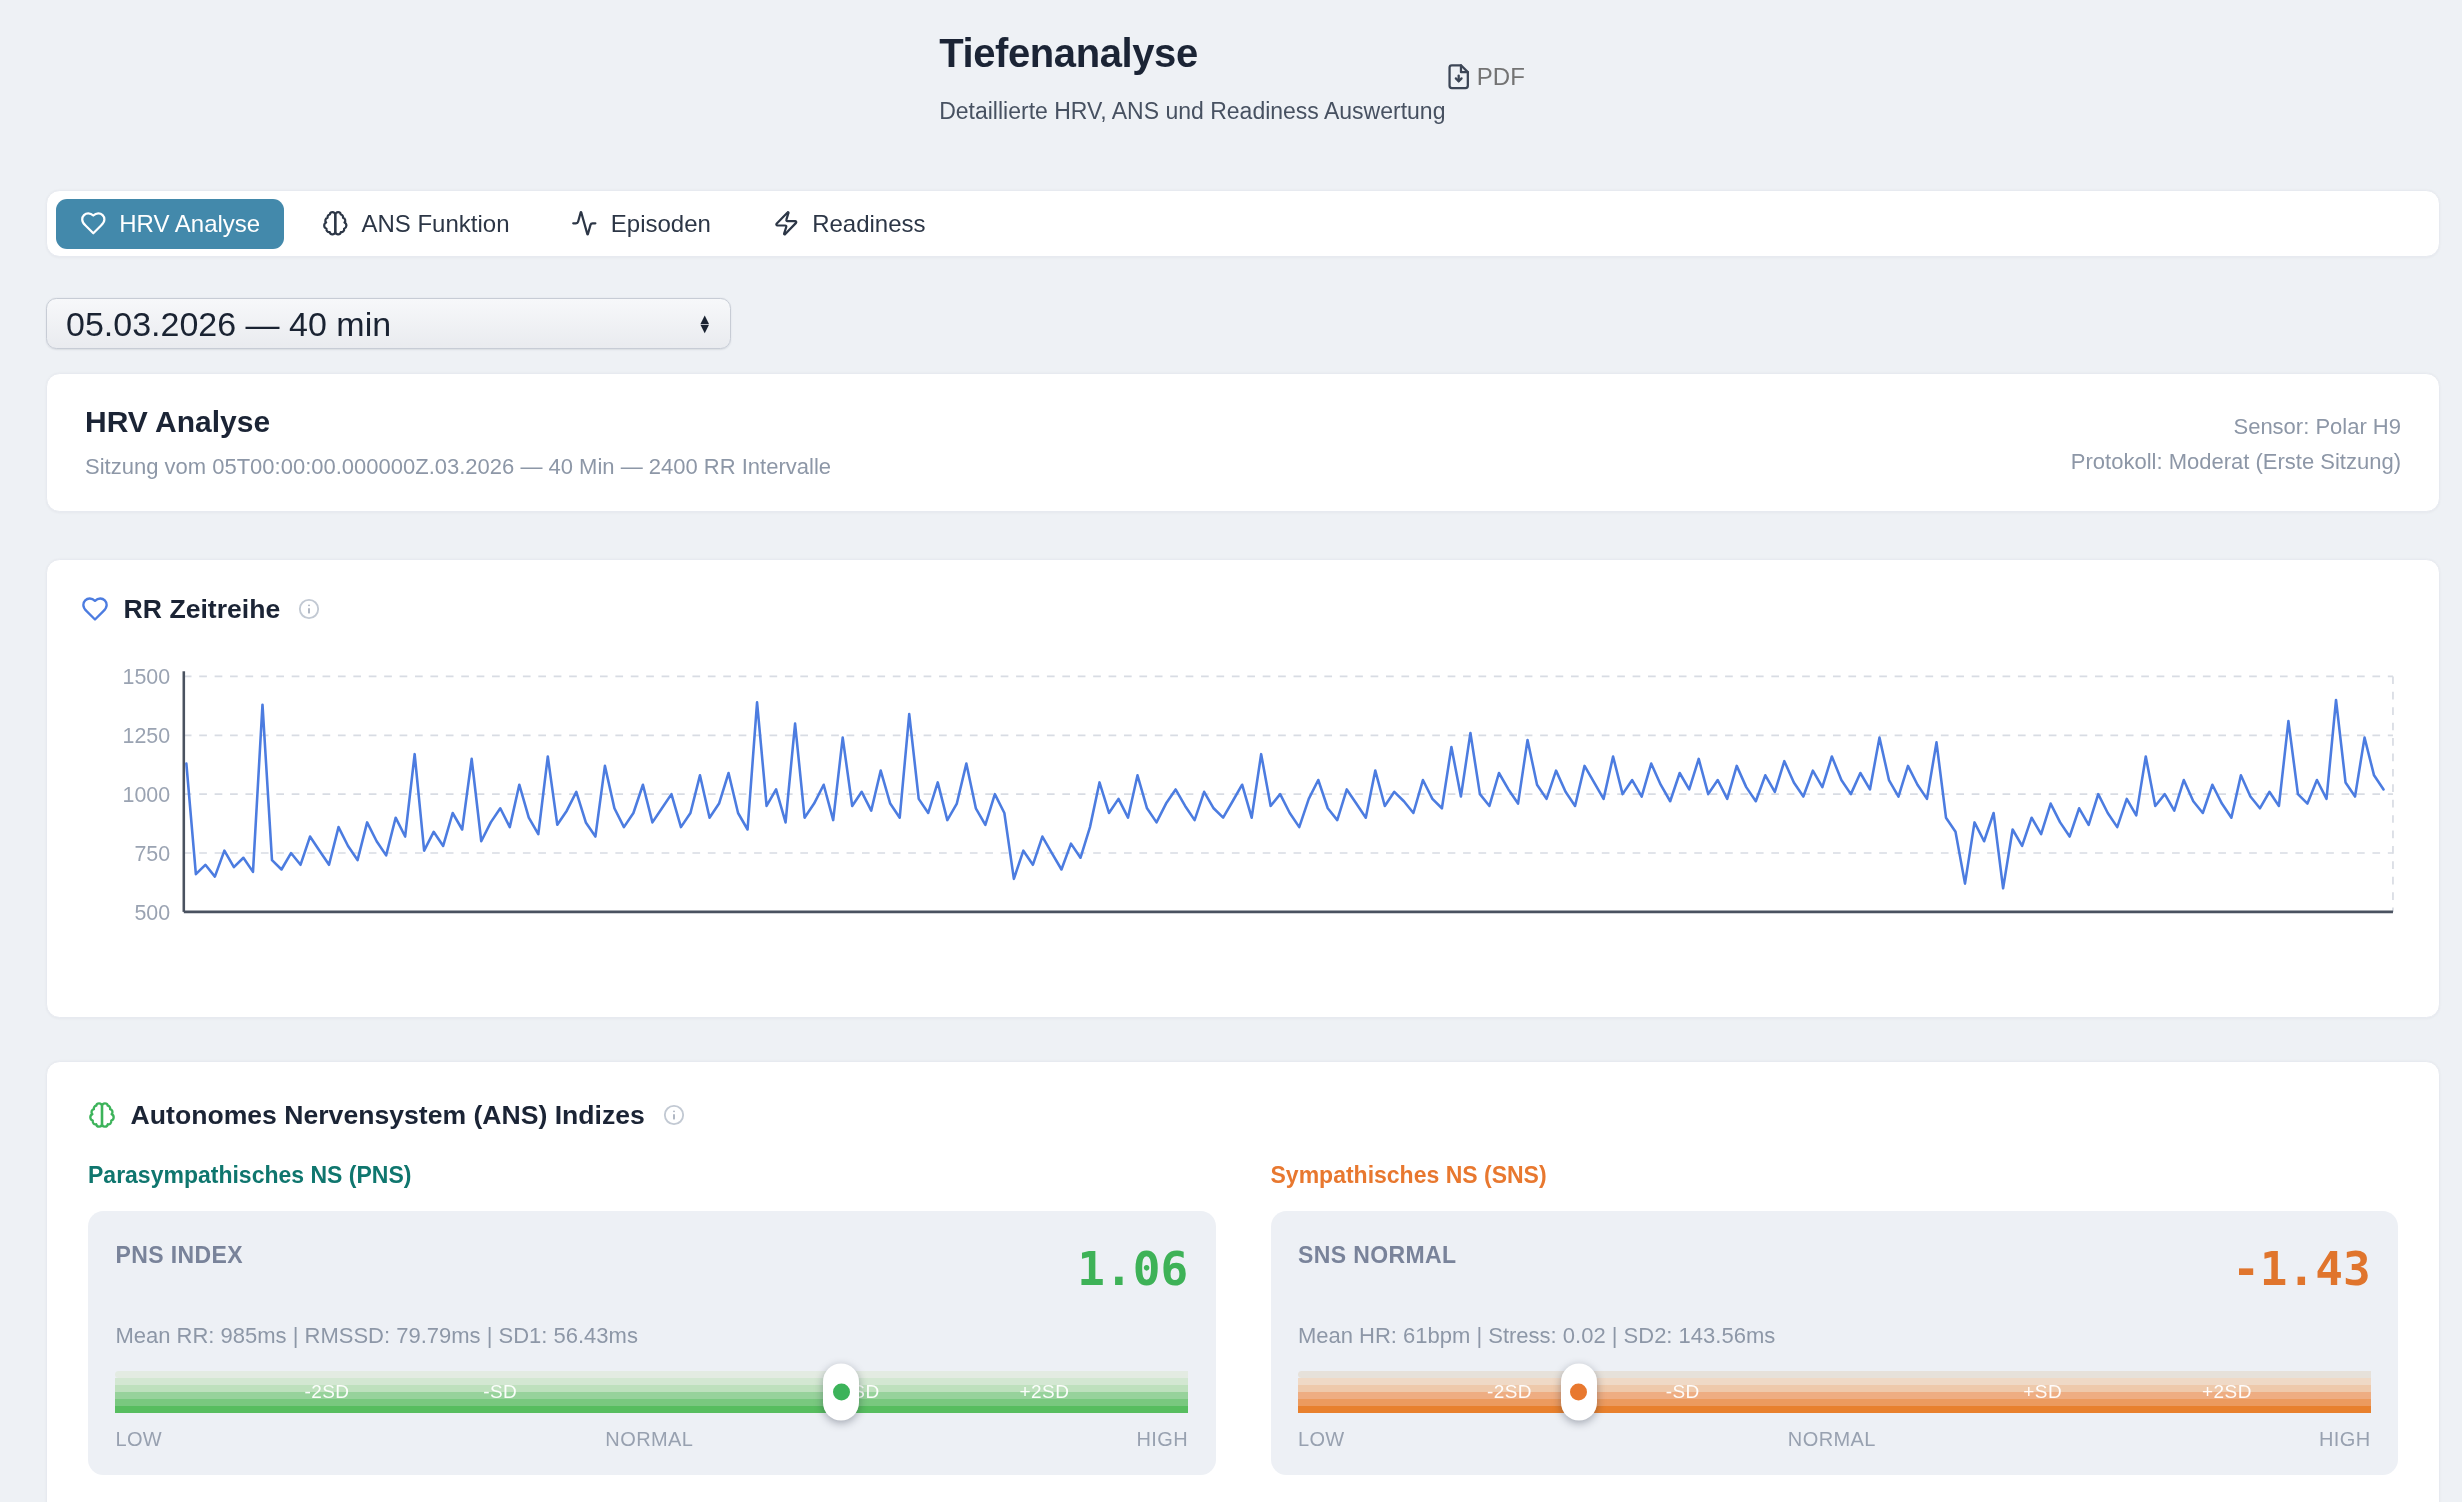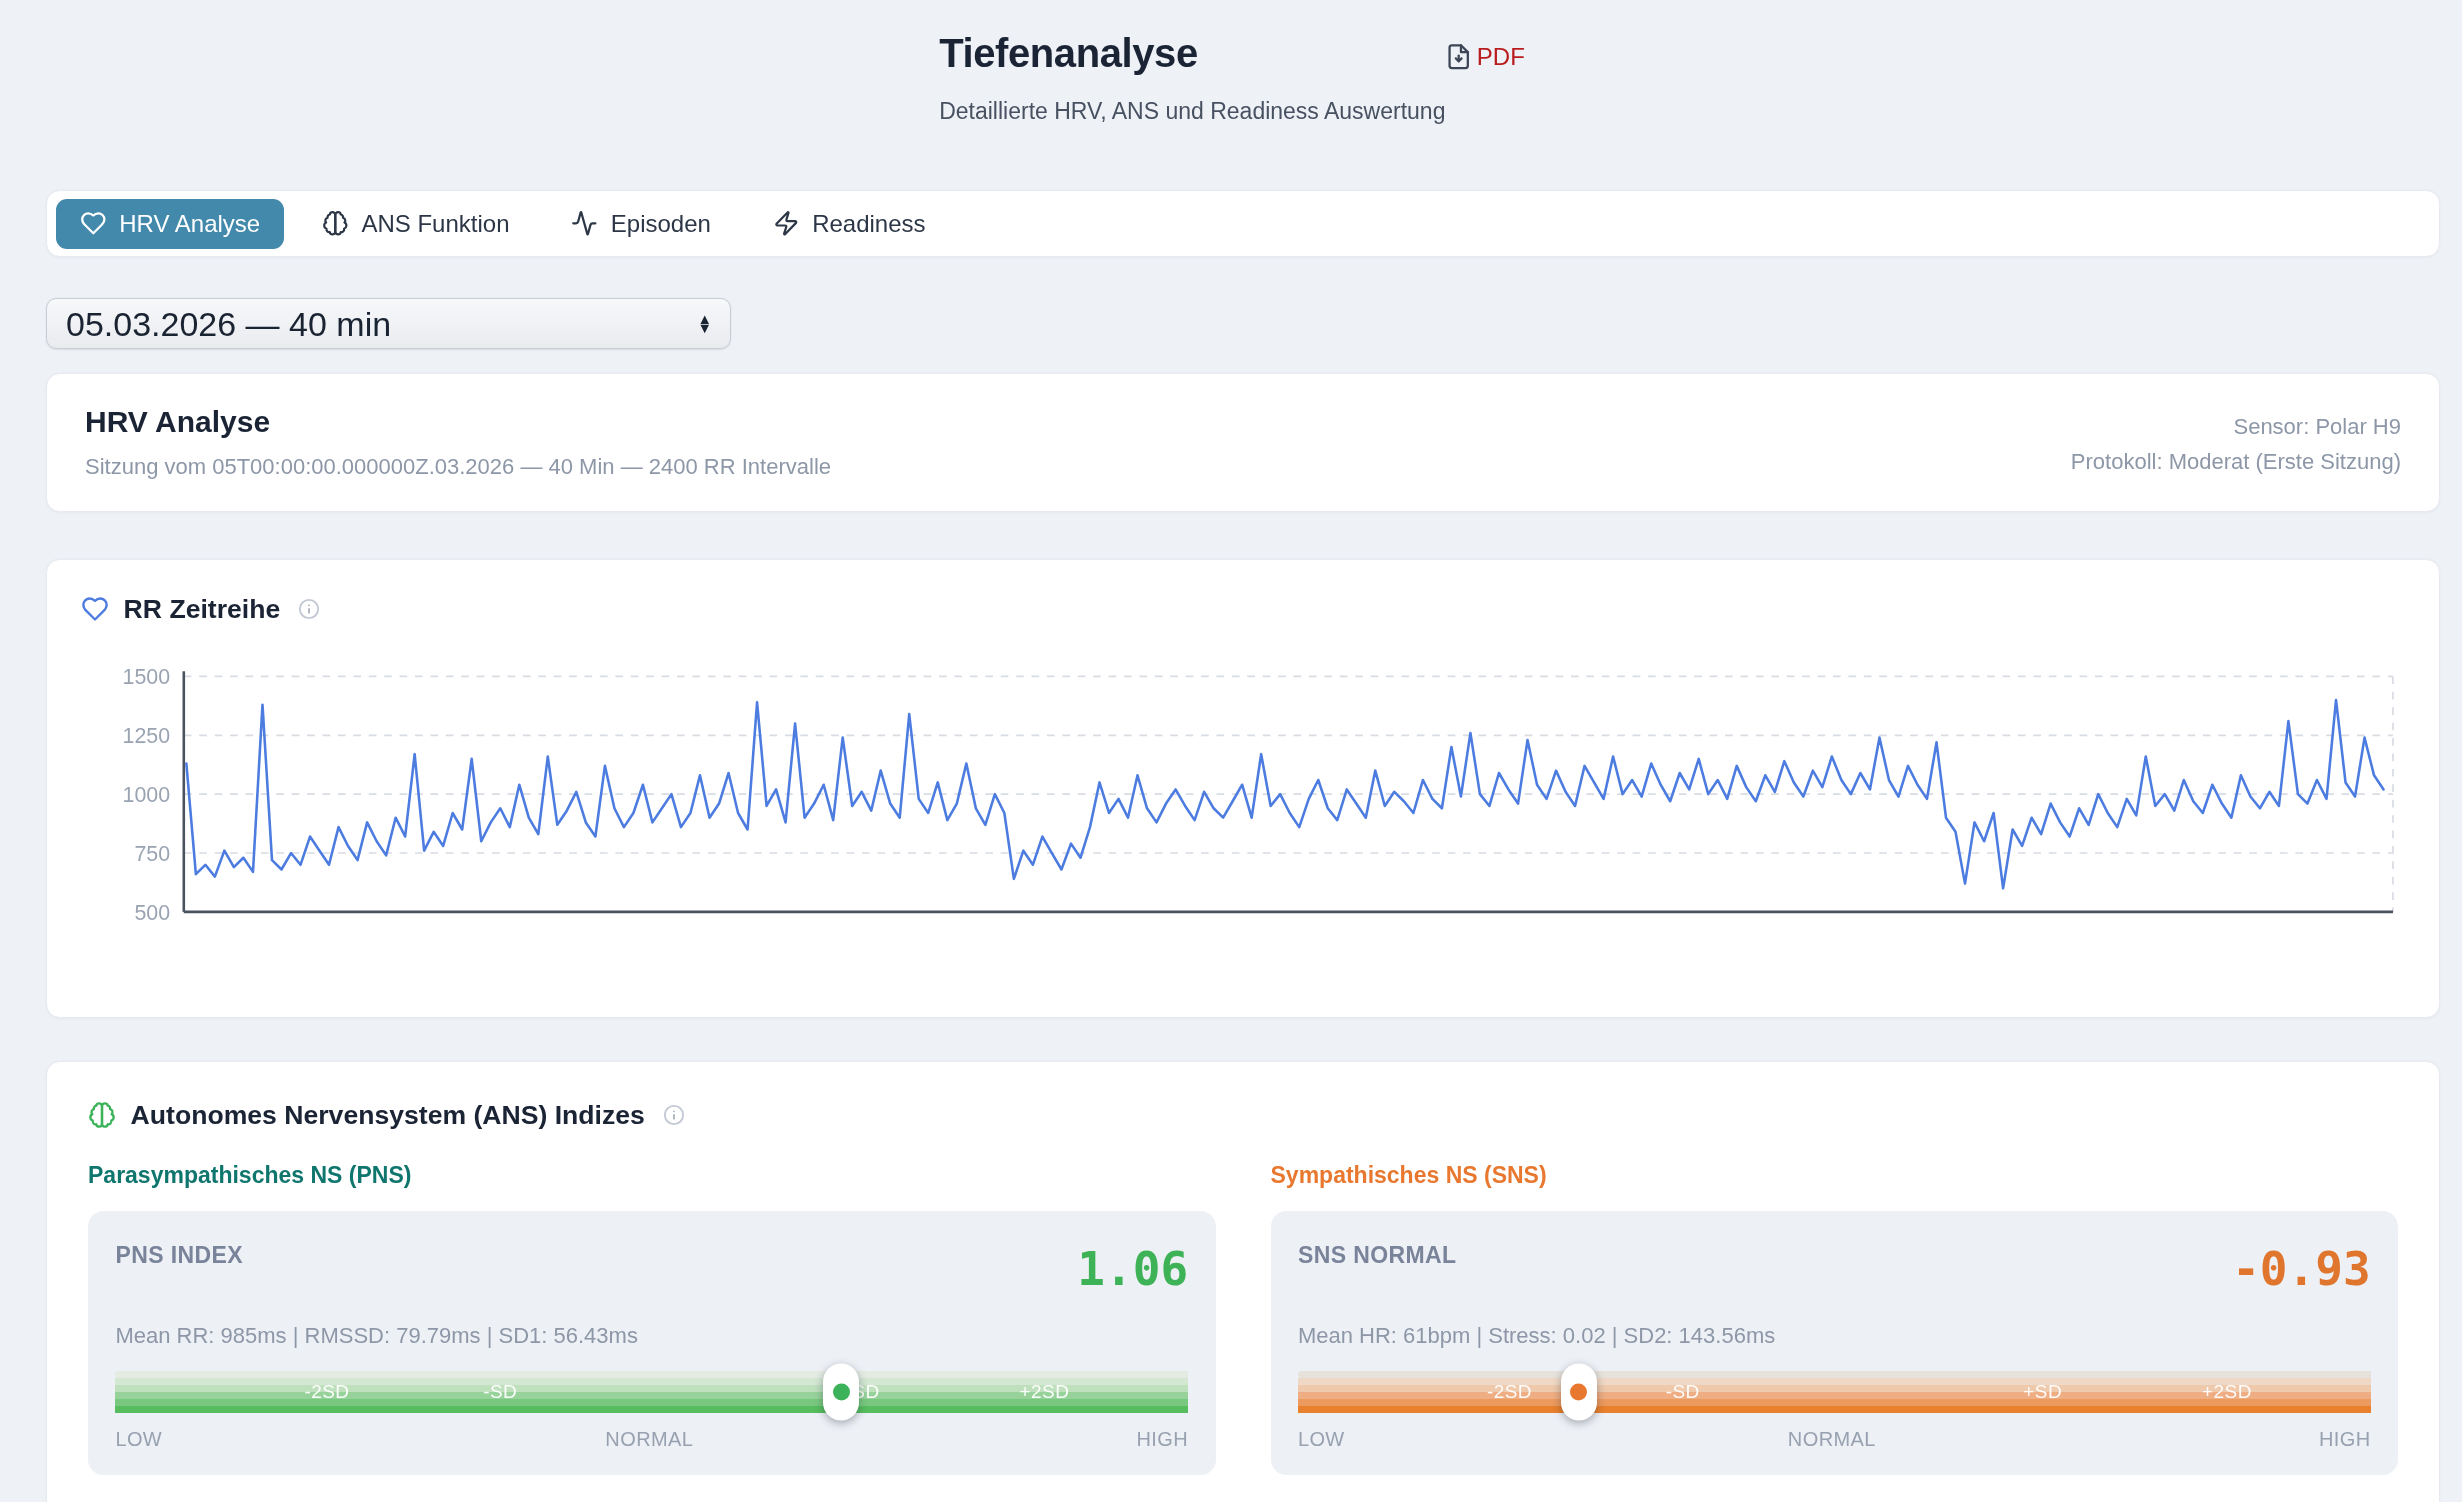--- a/index.html
+++ b/index.html
@@ -10,24 +10,24 @@
     font-family:"Liberation Sans", sans-serif;
     color:#1d2736;
   }
   .page { padding:31px 22px 17px 46px; }
 
   
   .page-header { display:flex; justify-content:center; align-items:flex-start; }
   .page-title { font-size:40px; font-weight:700; color:#1b2435; letter-spacing:-0.4px; }
   .page-subtitle { font-size:23px; color:#475161; margin-top:22px; }
   .pdf-btn {
-    display:flex; align-items:center; gap:4px; margin-top:12px; margin-right:22px;
+    display:flex; align-items:center; gap:4px; margin-top:32px; margin-right:22px;
     background:none; border:none; cursor:pointer;
     font-family:"Liberation Sans", sans-serif;
-    font-size:24px; font-weight:500; color:#b91c1c;
+    font-size:24px; font-weight:500; color:#737373;
   }
   .pdf-btn svg { width:27.4px; height:27.4px; stroke:#3c4656; }
 
   
   .tabbar {
     margin-top:65px; background:#ffffff; border:0.9px solid #e7eaf0; border-radius:13.7px;
     padding:7.7px 8.6px; display:flex; align-items:center; gap:13.7px;
     box-shadow:0 0.9px 2.6px rgba(25,35,55,0.04);
   }
   .tab {
@@ -260,21 +260,21 @@
             <span>HIGH</span>
           </div>
         </div>
       </div>
 
       <div>
         <div class="col-label" style="color:#e8782f;">Sympathisches NS (SNS)</div>
         <div class="index-card">
           <div class="index-top">
             <span class="index-label">SNS NORMAL</span>
-            <span class="index-value" style="color:#e0752d;">-0.93</span>
+            <span class="index-value" style="color:#e0752d;">-1.43</span>
           </div>
           <div class="index-stats">Mean HR: 61bpm | Stress: 0.02 | SD2: 143.56ms</div>
           <div class="scale-bar">
               <div class="seg" style="background:#e6e1da;"></div>
               <div class="seg" style="background:#efd9c6;"></div>
               <div class="seg" style="background:#eec9ab;"></div>
               <div class="seg" style="background:#eead82;"></div>
               <div class="seg" style="background:#ec9a5e;"></div>
               <div class="seg" style="background:#e8802d;"></div>
               <span class="scale-lab" style="left:calc(16.667% + 10.3px);">-2SD</span>

